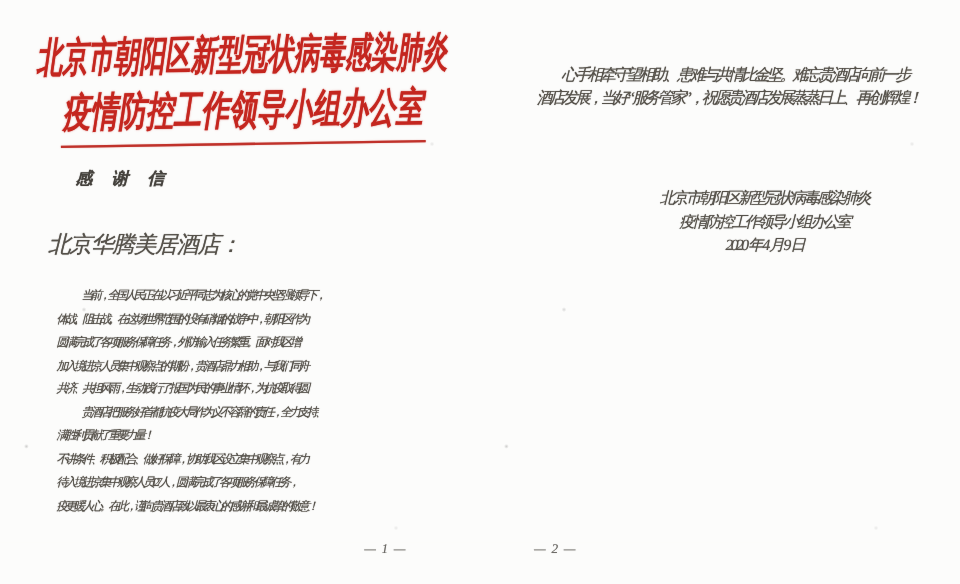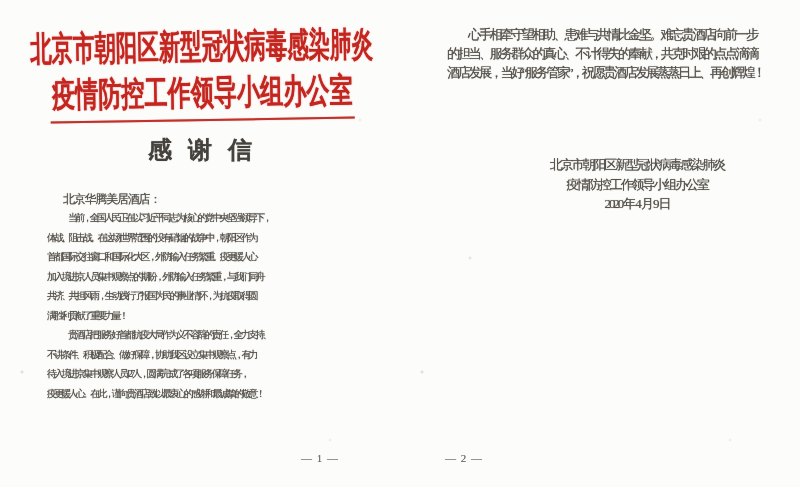--- a/index.html
+++ b/index.html
@@ -11,20 +11,21 @@
   }
   .page {
     position:absolute; top:0; width:400px; height:452px;
     background:
       radial-gradient(circle 1.2px at 22px 372px, rgba(120,120,120,.35) 0, transparent 2px),
       radial-gradient(circle 1px at 70px 258px, rgba(120,120,120,.28) 0, transparent 2px),
       radial-gradient(circle 1.1px at 360px 120px, rgba(150,150,150,.22) 0, transparent 2px),
       radial-gradient(circle 1px at 330px 440px, rgba(150,150,150,.2) 0, transparent 2px),
       #fcfcfb;
     filter: blur(0.25px);
+    font-style: italic;
   }
   .page-left  { left:0; }
   .page-right { left:400px; }
 
   
   .org-header {
     position:absolute; left:50px; top:24px; width:304px;
     transform:rotate(-0.9deg);
   }
   .hline { display:flex; justify-content:center; height:46px; align-items:center; overflow:visible; }
@@ -37,33 +38,33 @@
   .hline1 span { transform:scaleX(0.63); }
   .hline2 span { transform:scaleX(0.68); }
   .hrule {
     margin-top:3px; height:2.3px; background:#c0322b;
     box-shadow:0 0 1px rgba(192,50,43,.6);
   }
 
   
   .letter-title {
     position:absolute; left:47px; top:138px; width:306px;
-    text-align:center; font-size:24px; line-height:24px;
+    font-size:14px; line-height:24px;
     letter-spacing:16px; text-indent:16px;
     color:#45423d; font-weight:600;
     text-shadow:0 0 .8px rgba(69,66,61,.8);
   }
 
   
   .scan-text { color:#56524b; text-shadow:0 0 .8px rgba(86,82,75,.85); }
   .salutation {
-    position:absolute; left:63px; top:191px;
-    font-size:12px; letter-spacing:-1.2px; white-space:nowrap;
+    position:absolute; left:40px; top:191px;
+    font-size:19px; letter-spacing:-1.2px; white-space:nowrap;
   }
-  .body-block { position:absolute; }
+  .body-block { position:absolute;margin-top:28px; }
   .body-left  { left:47px; top:211px; width:310px; }
   .body-right { left:47px; top:26px;  width:312px; }
   .body-left  .bline { height:19.5px; font-size:10px; letter-spacing:-2.8px; white-space:nowrap; }
   .body-right .bline { height:19.2px; font-size:13.4px; letter-spacing:-2.7px; white-space:nowrap; }
   .indent { padding-left:21px; }
 
   
   .signature {
     position:absolute; left:147px; top:156px; width:180px;
     text-align:center;
@@ -97,38 +98,37 @@
       <div class="hrule"></div>
     </div>
 
     <div class="letter-title">感谢信</div>
 
     <div class="salutation scan-text">北京华腾美居酒店：</div>
 
     <div class="body-block body-left scan-text">
       <div class="bline indent">当前，全国人民正在以习近平同志为核心的党中央坚强领导下，</div>
       <div class="bline">体战、阻击战。在这场世界范围的没有硝烟的战争中，朝阳区作为</div>
-      <div class="bline">首都国际交往窗口和国际化大区，外防输入任务繁重。疫更暖人心</div>
-      <div class="bline">加入境进京人员集中观察点的期盼，外防输入任务繁重，与我们同舟</div>
+      <div class="bline">圆满完成了各项服务保障任务，外防输入任务繁重。面对我区增</div>
+      <div class="bline">加入境进京人员集中观察点的期盼，贵酒店鼎力相助，与我们同舟</div>
       <div class="bline">共济、共担风雨，生动践行了报国为民的事业情怀，为抗疫取得圆</div>
+      <div class="bline indent">贵酒店把服务好首都抗疫大局作为义不容辞的责任，全力支持、</div>
       <div class="bline">满胜利贡献了重要力量！</div>
-      <div class="bline indent">贵酒店把服务好首都抗疫大局作为义不容辞的责任，全力支持、</div>
       <div class="bline">不讲条件、积极配合、做好保障，协助我区设立集中观察点，有力</div>
       <div class="bline">待入境进京集中观察人员 127 人，圆满完成了各项服务保障任务，</div>
       <div class="bline">疫更暖人心。在此，谨向贵酒店致以最衷心的感谢和最诚挚的敬意！</div>
     </div>
 
     <div class="pagenum pagenum-1">— 1 —</div>
   </div>
 
   <div class="page page-right">
 
     <div class="body-block body-right scan-text">
       <div class="bline indent">心手相牵守望相助、患难与共情比金坚。难忘贵酒店向前一步</div>
-      <div class="bline">的担当、服务群众的真心、不计得失的奉献，共克时艰的点点滴滴</div>
       <div class="bline">酒店发展，当好“服务管家”，祝愿贵酒店发展蒸蒸日上、再创辉煌！</div>
     </div>
 
     <div class="signature scan-text">
       <div class="sline">北京市朝阳区新型冠状病毒感染肺炎</div>
       <div class="sline">疫情防控工作领导小组办公室</div>
       <div class="sline">2020 年 4 月 9 日</div>
     </div>
 
     <div class="pagenum pagenum-2">— 2 —</div>

